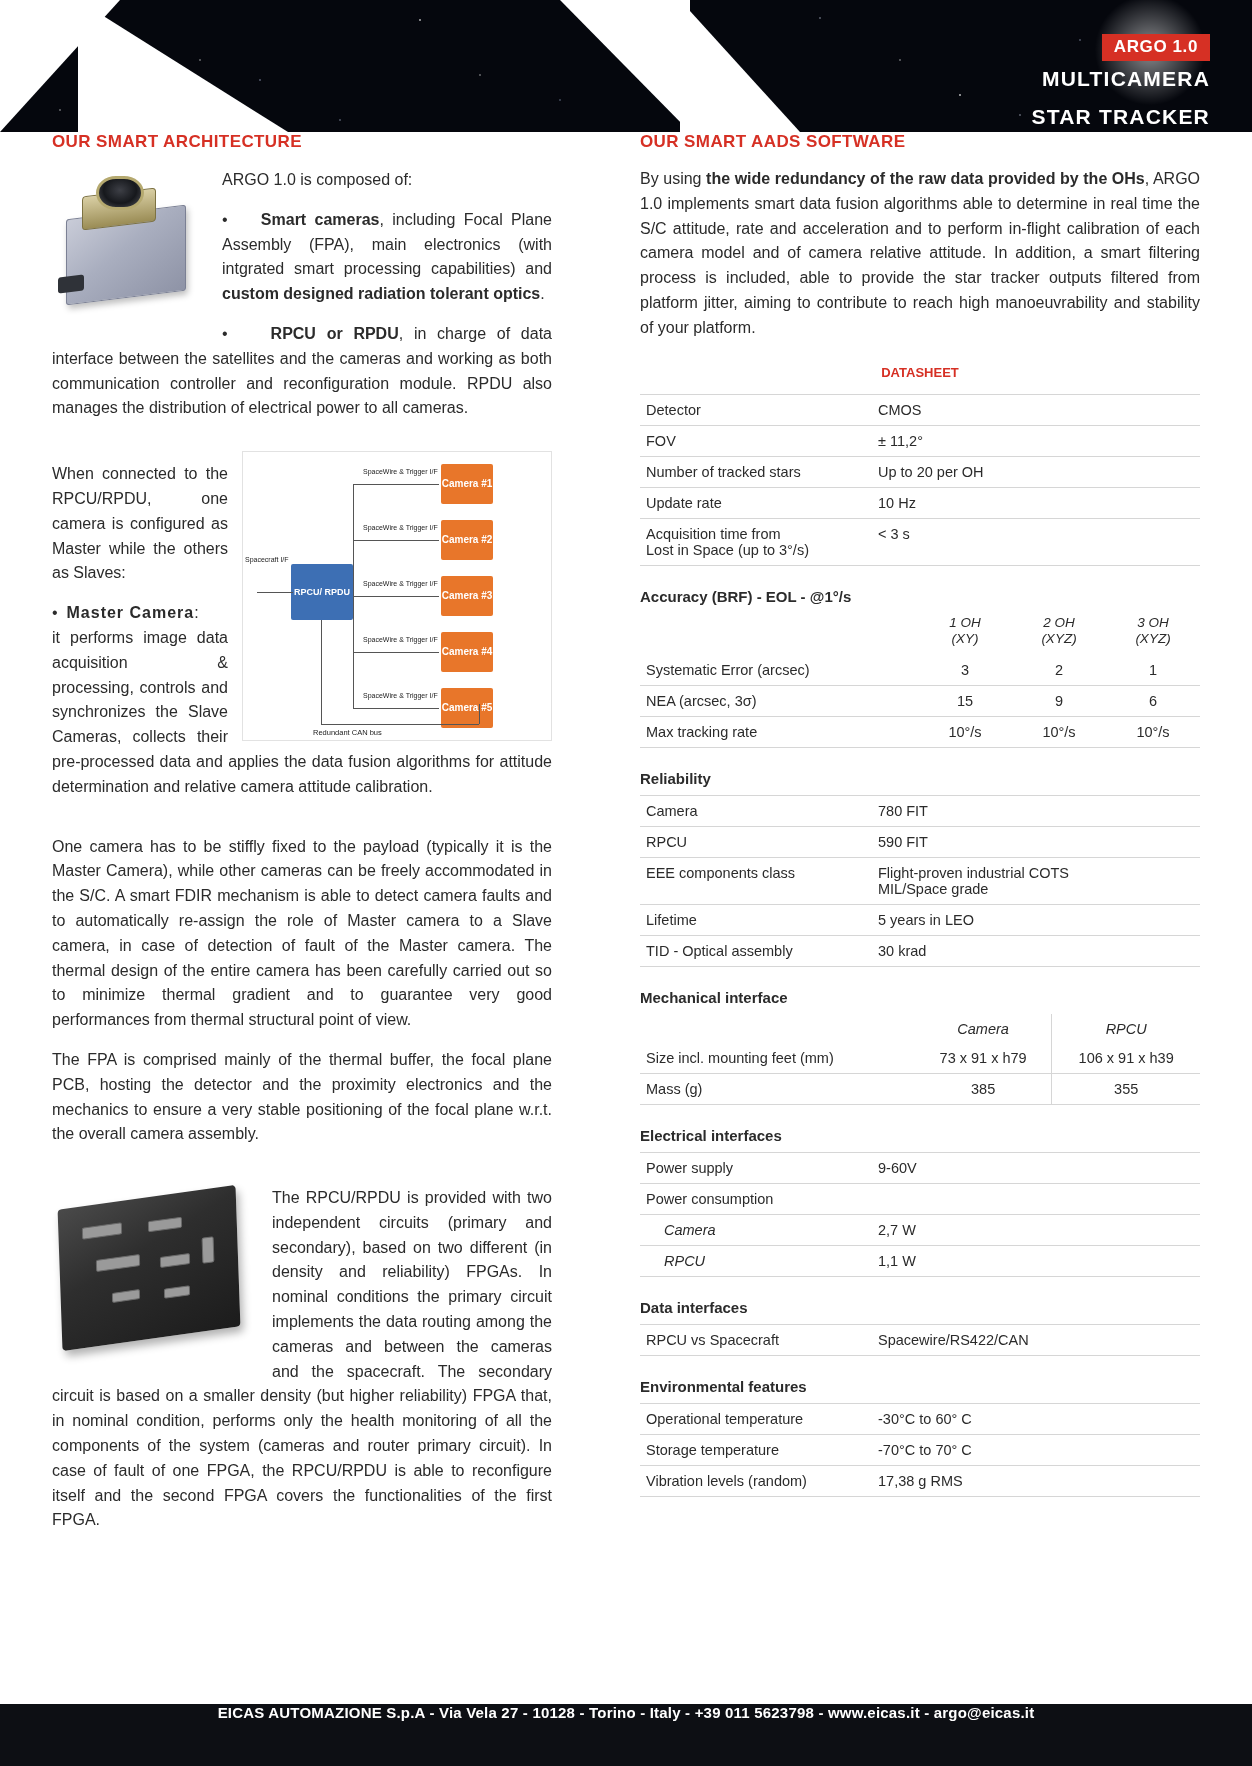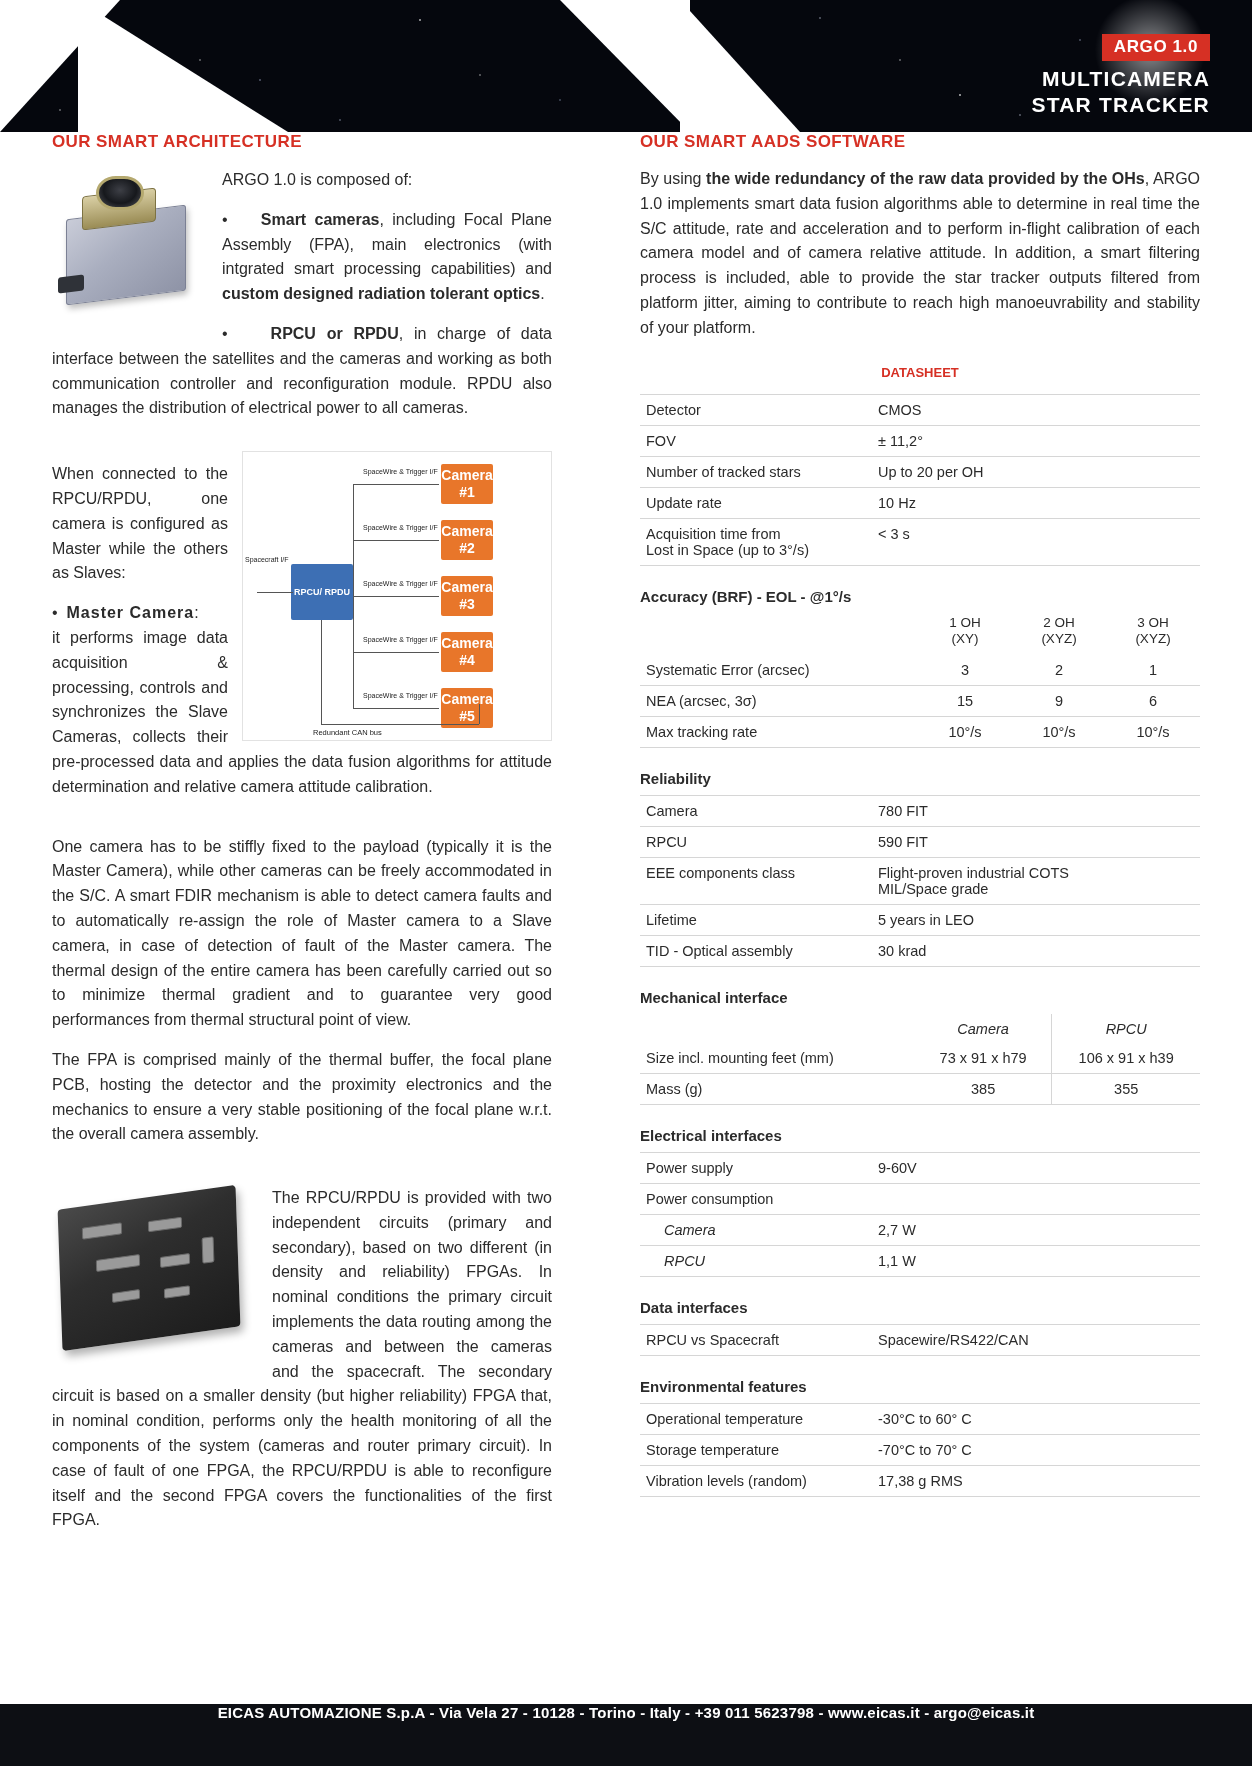--- a/index.html
+++ b/index.html
@@ -53,21 +53,21 @@
   .wedge4 { position:absolute; top:0; left:680px; width:0; height:0;
             border-bottom: 132px solid #ffffff; border-right: 120px solid transparent; }
 
   .brand { position:absolute; right:42px; top:34px; text-align:right; z-index:5; }
   .brand-tag {
     display:inline-block; background:#d63024; color:#fff;
     font-weight:bold; font-size:17px; letter-spacing:.6px;
     padding:3px 12px 4px 12px;
   }
   .brand-l1, .brand-l2 { color:#fff; font-size:21px; letter-spacing:1.2px; font-weight:bold; margin-top:6px; }
-  .brand-l2 { margin-top:2px; }
+  .brand-l2 { margin-top:14px; }
 
   
   .page { position:absolute; top:132px; left:0; width:1252px; }
   .col-left  { position:absolute; left:52px;  top:0; width:500px; }
   .col-right { position:absolute; left:640px; top:0; width:560px; }
 
   h2.section {
     color:#d63024; font-size:17px; font-weight:bold; letter-spacing:.4px;
     margin:0 0 16px 0;
   }
@@ -97,21 +97,21 @@
     background:#2f3238; border-radius:3px; transform:skewY(-7deg); }
 
   
   .diagram { position:relative; width:310px; height:290px; float:right;
              margin:4px 0 8px 14px; border:1px solid #e2e2e2; background:#fff; }
   .dg-rpcu { position:absolute; left:48px; top:112px; width:62px; height:56px;
              background:#3d6fb4; color:#fff; font-size:9px; font-weight:bold;
              display:flex; align-items:center; justify-content:center; text-align:center;
              line-height:1.25; border-radius:2px; }
   .dg-cam { position:absolute; left:198px; width:52px; height:40px;
-            background:#e8762a; color:#fff; font-size:14px; font-weight:bold;
+            background:#e8762a; color:#fff; font-size:10px; font-weight:bold;
             display:flex; align-items:center; justify-content:center; text-align:center;
             line-height:1.25; border-radius:2px; }
   .dg-cam.c1 { top:12px; } .dg-cam.c2 { top:68px; } .dg-cam.c3 { top:124px; }
   .dg-cam.c4 { top:180px; } .dg-cam.c5 { top:236px; }
   .dg-lbl { position:absolute; font-size:7px; line-height:1.25; color:#222; }
   .dg-line { position:absolute; background:#555; }
   .dg-cap { position:absolute; font-size:7.5px; color:#222; }
 
   
   .rpcu-img { float:left; width:200px; height:185px; margin:4px 20px 8px 0; position:relative; }
@@ -125,21 +125,21 @@
   
   .dsheet-title { color:#d63024; font-size:13px; font-weight:bold; text-align:center; margin:24px 0 14px 0; }
   table { width:100%; border-collapse:collapse; font-size:14.5px; }
   td, th { padding:7px 6px; text-align:left; font-weight:normal; vertical-align:top; }
   .tbl tr { border-bottom:1px solid #d6d6d6; }
   .tbl tr:first-child { border-top:1px solid #d6d6d6; }
   .tbl td:first-child { width:232px; }
   .grp-title { font-weight:bold; font-size:15px; margin:22px 0 8px 0; }
 
   .acc { width:100%; border-collapse:collapse; font-size:14.5px; }
-  .acc th { font-size:13.5px; text-align:center; padding:2px 4px 8px 4px; line-height:1.2; font-weight:normal;}
+  .acc th { font-style:italic; font-size:13.5px; text-align:center; padding:2px 4px 8px 4px; line-height:1.2; font-weight:normal;}
   .acc td { border-bottom:1px solid #d6d6d6; }
   .acc td.num { text-align:center; width:94px; }
   .acc td.lbl { width:auto; }
 
   .mech { width:100%; border-collapse:collapse; font-size:14.5px; }
   .mech th { font-style:italic; text-align:center; font-weight:normal; padding-bottom:6px; }
   .mech td { border-bottom:1px solid #d6d6d6; }
   .mech td.c { text-align:center; }
   .mech .vline { border-left:1px solid #d6d6d6; }
   .indent { padding-left:24px; font-style:italic; }

